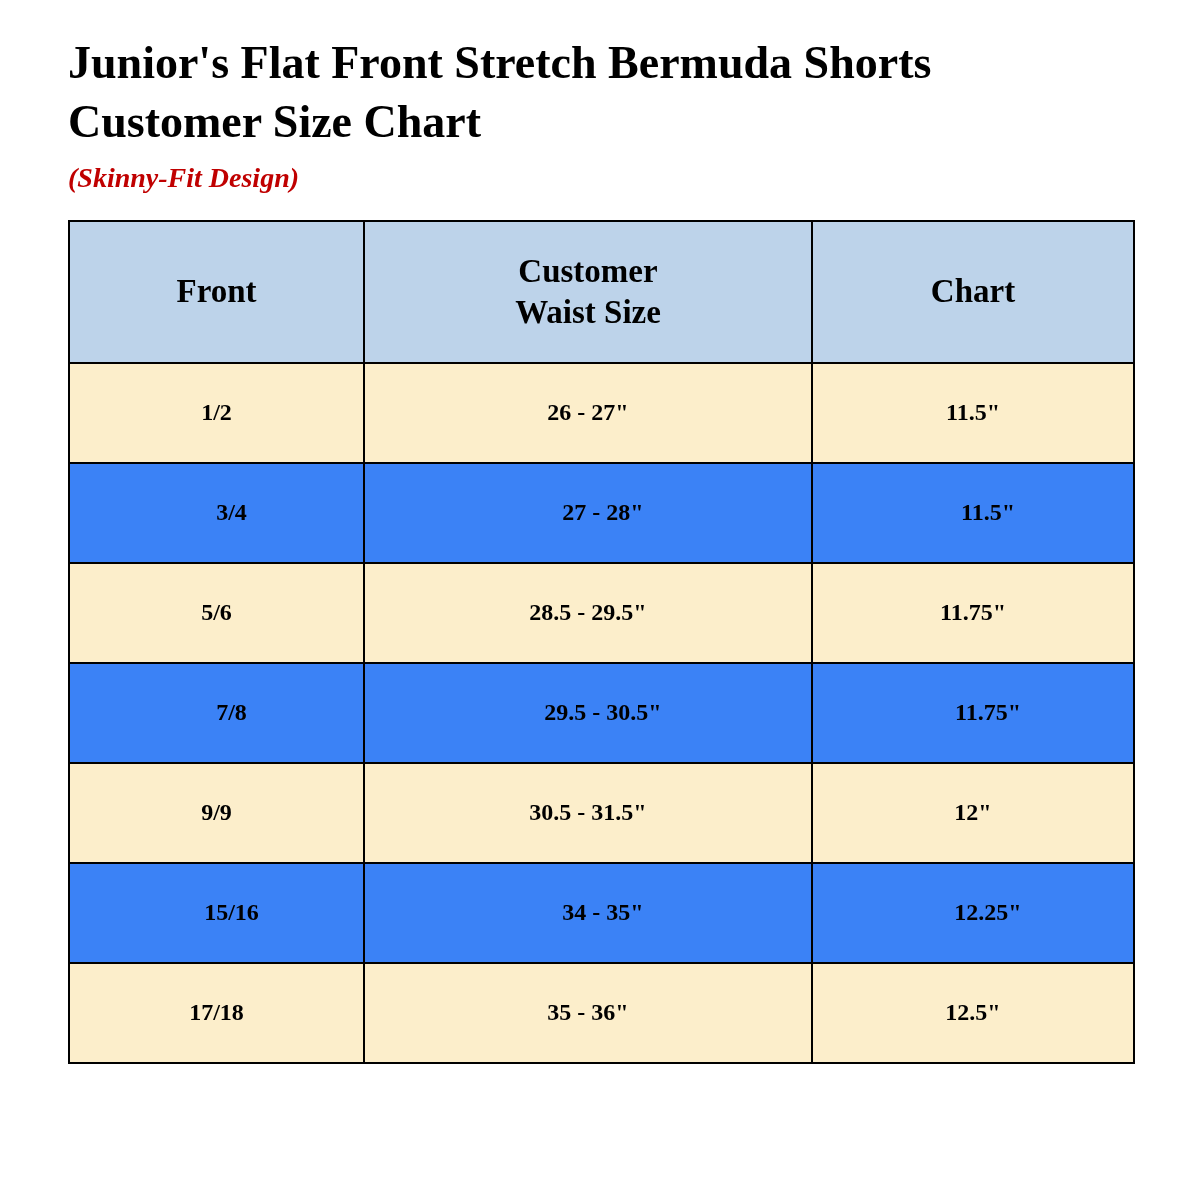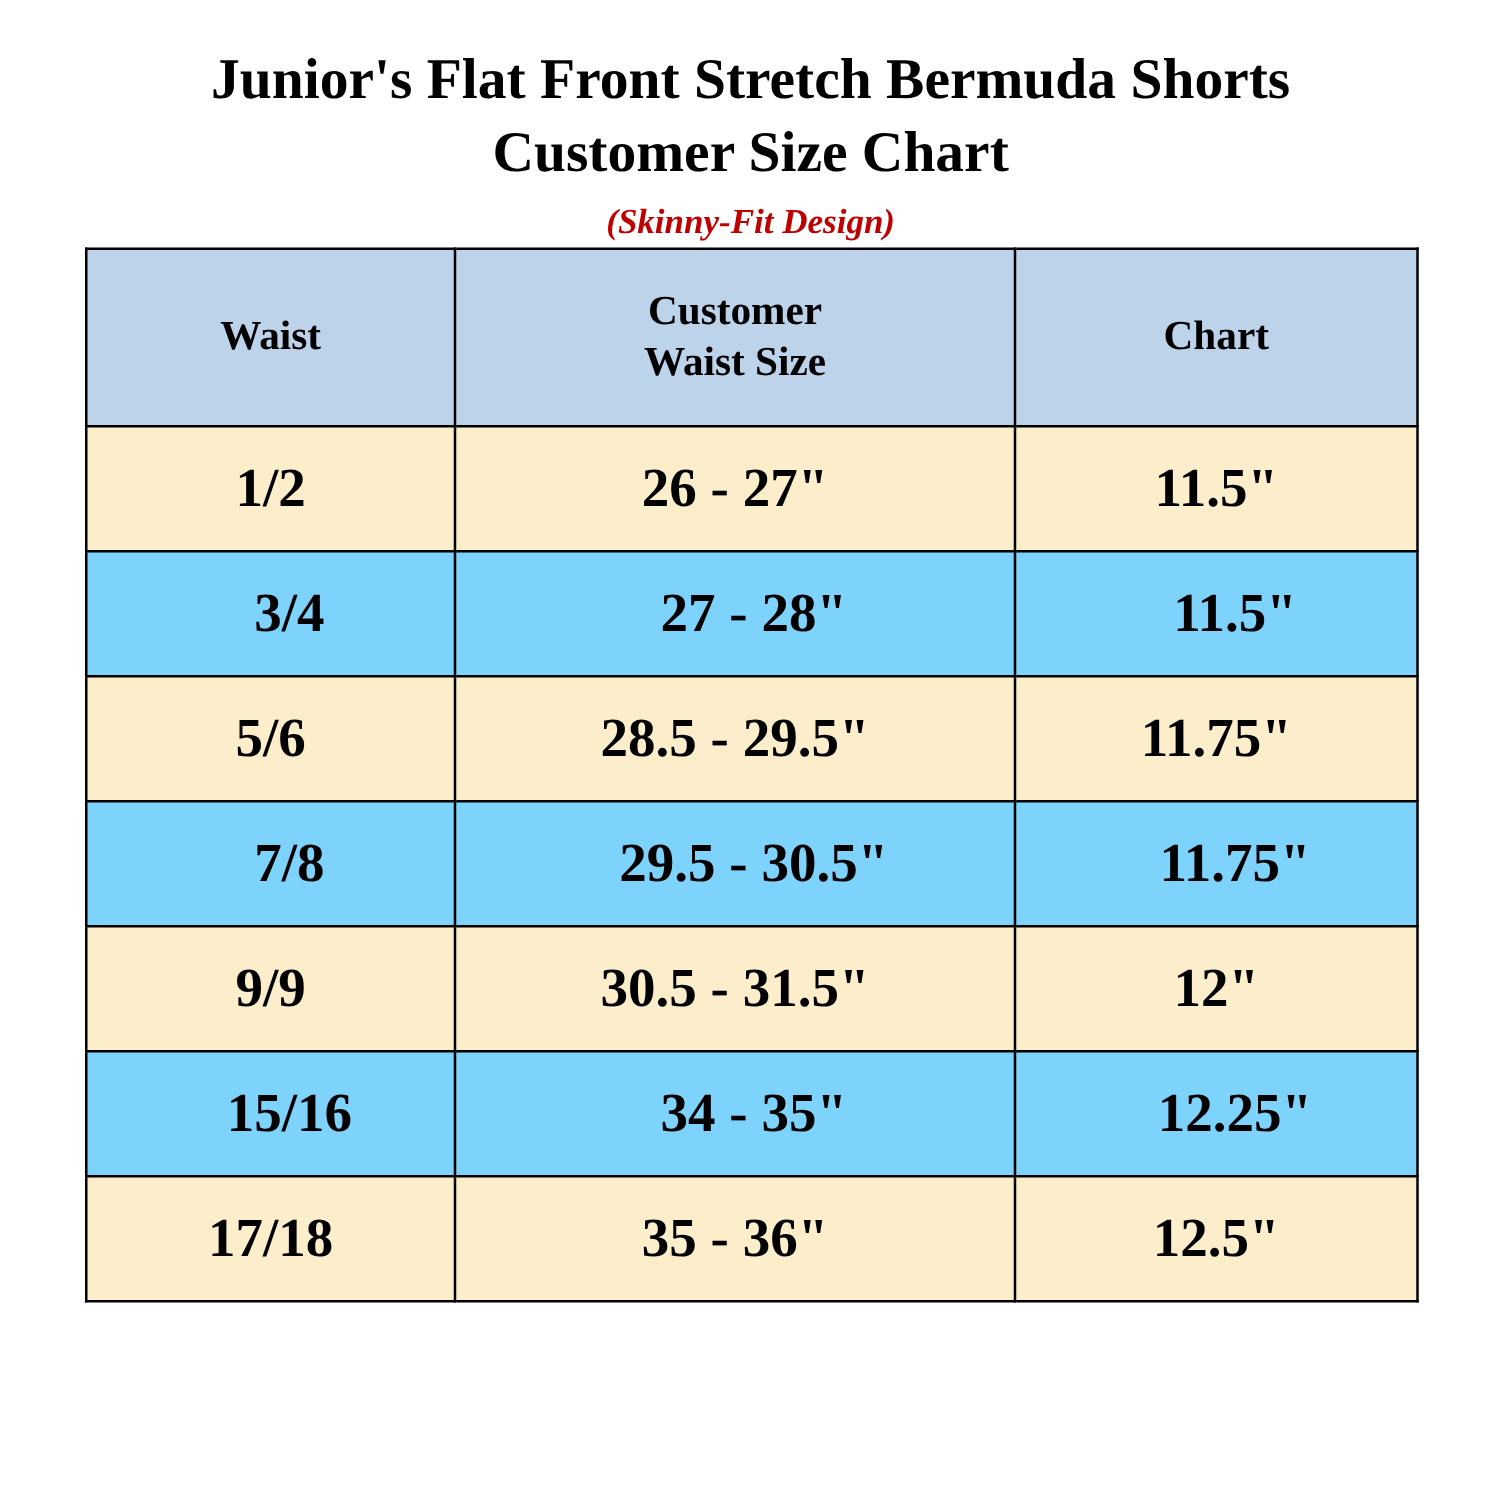--- a/index.html
+++ b/index.html
@@ -25,22 +25,22 @@
     position: absolute;
     left: 68px;
     top: 0px;
     width: 1065px;
     height: 1200px;
     background: #ffffff;
     box-sizing: border-box;
   }
   .header-block {
     padding-top: 34px;
-    padding-bottom: 4px;
-    text-align: center;
+    padding-bottom: 26px;
+    text-align: left;
     background: #ffffff;
   }
   .title-line {
     font-family: "Liberation Serif", serif;
     font-weight: bold;
     font-size: 46px;
     line-height: 1.28;
     letter-spacing: 0px;
     color: #000000;
   }
@@ -67,29 +67,29 @@
     color: #000000;
   }
   table.size-chart th {
     background: #bdd3ea;
     font-size: 33px;
     line-height: 1.25;
     height: 128px;
     padding: 6px 4px;
   }
   table.size-chart td {
-    font-size: 44px;
+    font-size: 24px;
     height: 90px;
     padding: 4px;
   }
   tr.row-alt td {
     background: #fceecb;
   }
   tr.row-plain td {
-    background: #7dd3fc;
+    background: #3b82f6;
     padding-left: 34px;
   }
   col.col-size { width: 295px; }
   col.col-waist { width: 448px; }
   col.col-inseam { width: 322px; }
 </style>
 </head>
 <body>
 
 <div class="page">
@@ -103,21 +103,21 @@
 
     <table class="size-chart">
       <colgroup>
         <col class="col-size">
         <col class="col-waist">
         <col class="col-inseam">
       </colgroup>
       <thead>
         <tr>
           <th>
-            <div>Waist</div>
+            <div>Front</div>
           </th>
           <th>
             <div>Customer</div>
             <div>Waist Size</div>
           </th>
           <th>
             <div>Chart</div>
           </th>
         </tr>
       </thead>

